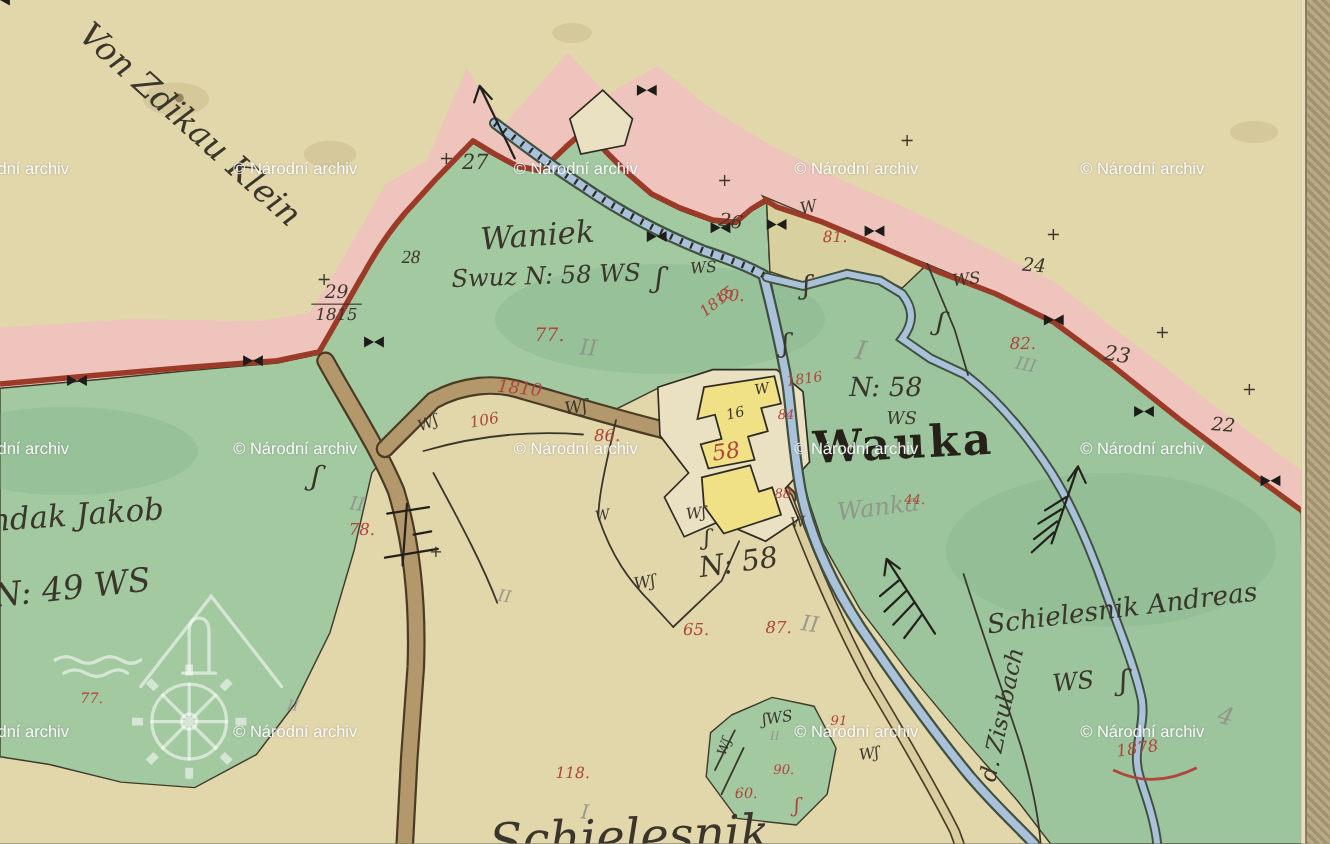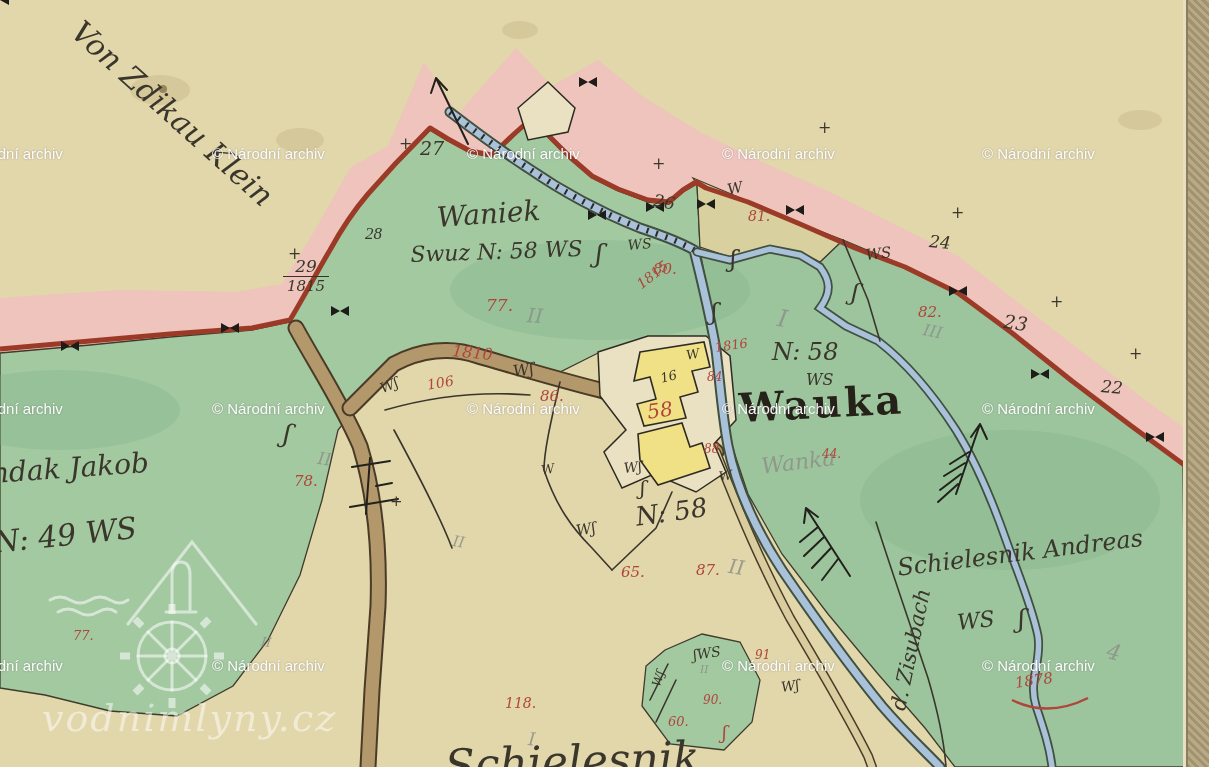--- a/index.html
+++ b/index.html
@@ -241,21 +241,21 @@
       <span class="ann red" style="left: 918px; top: 305px; font-size: 15px;">82.</span>
       <span class="ann red" style="left: 634px; top: 280px; font-size: 14px; transform: rotate(-38deg);">1815</span>
       <span class="ann red" style="left: 714px; top: 341px; font-size: 13px; transform: rotate(-8deg);">1816</span>
       <span class="ann red" style="left: 453px; top: 343px; font-size: 16px; transform: rotate(6deg);">1810</span>
       <span class="ann red" style="left: 1014px; top: 676px; font-size: 15px; transform: rotate(-8deg);">1878</span>
       <span class="ann red" style="left: 707px; top: 371px; font-size: 12px;">84</span>
       <span class="ann red" style="left: 704px; top: 443px; font-size: 12px;">88</span>
       <span class="ann red" style="left: 822px; top: 448px; font-size: 12px;">44.</span>
       <span class="ann red" style="left: 540px; top: 389px; font-size: 15px;">86.</span>
       <span class="ann red" style="left: 426px; top: 378px; font-size: 14px; transform: rotate(-10deg);">106</span>
-      <span class="ann red" style="left: 294px; top: 474px; font-size: 15px;">78.</span>
+      <span class="ann red" style="left: 317px; top: 474px; font-size: 15px;">78.</span>
       <span class="ann red" style="left: 621px; top: 565px; font-size: 15px;">65.</span>
       <span class="ann red" style="left: 696px; top: 563px; font-size: 15px;">87.</span>
       <span class="ann red" style="left: 505px; top: 696px; font-size: 14px;">118.</span>
       <span class="ann red" style="left: 668px; top: 715px; font-size: 13px;">60.</span>
       <span class="ann red" style="left: 703px; top: 694px; font-size: 12px;">90.</span>
       <span class="ann red" style="left: 755px; top: 649px; font-size: 12px;">91</span>
       <span class="ann red" style="left: 73px; top: 629px; font-size: 13px;">77.</span>
       <span class="ann pencil" style="left: 528px; top: 305px; font-size: 20px; transform: rotate(5deg);">II</span>
       <span class="ann pencil" style="left: 780px; top: 306px; font-size: 24px; transform: rotate(10deg);">I</span>
       <span class="ann pencil" style="left: 925px; top: 322px; font-size: 16px; transform: rotate(12deg);">III</span>
@@ -289,21 +289,20 @@
         <circle cx="172" cy="656" r="34"></circle>
         <circle cx="172" cy="656" r="7"></circle>
         <path d="M172,622 L172,690 M138,656 L206,656 M148,632 L196,680 M196,632 L148,680"></path>
         <path d="M50,600 q10,-6 20,0 t20,0 t20,0 t18,0 M58,612 q10,-6 20,0 t20,0 t18,0"></path>
       </g>
       <g class="logo-teeth">
         <path d="M172,614 L172,604 M172,698 L172,708 M130,656 L120,656 M214,656 L224,656
                  M142,626 L135,619 M202,626 L209,619 M142,686 L135,693 M202,686 L209,693"></path>
       </g>
     </svg>
-    <div id="logo-text">vodnimlyny.cz</div>
   </div>
 
   <div id="watermarks">
       <span class="wm" style="left: -50px; top: 146px;">© Národní archiv</span>
       <span class="wm" style="left: 212px; top: 146px;">© Národní archiv</span>
       <span class="wm" style="left: 467px; top: 146px;">© Národní archiv</span>
       <span class="wm" style="left: 722px; top: 146px;">© Národní archiv</span>
       <span class="wm" style="left: 982px; top: 146px;">© Národní archiv</span>
       <span class="wm" style="left: -50px; top: 401px;">© Národní archiv</span>
       <span class="wm" style="left: 212px; top: 401px;">© Národní archiv</span>

